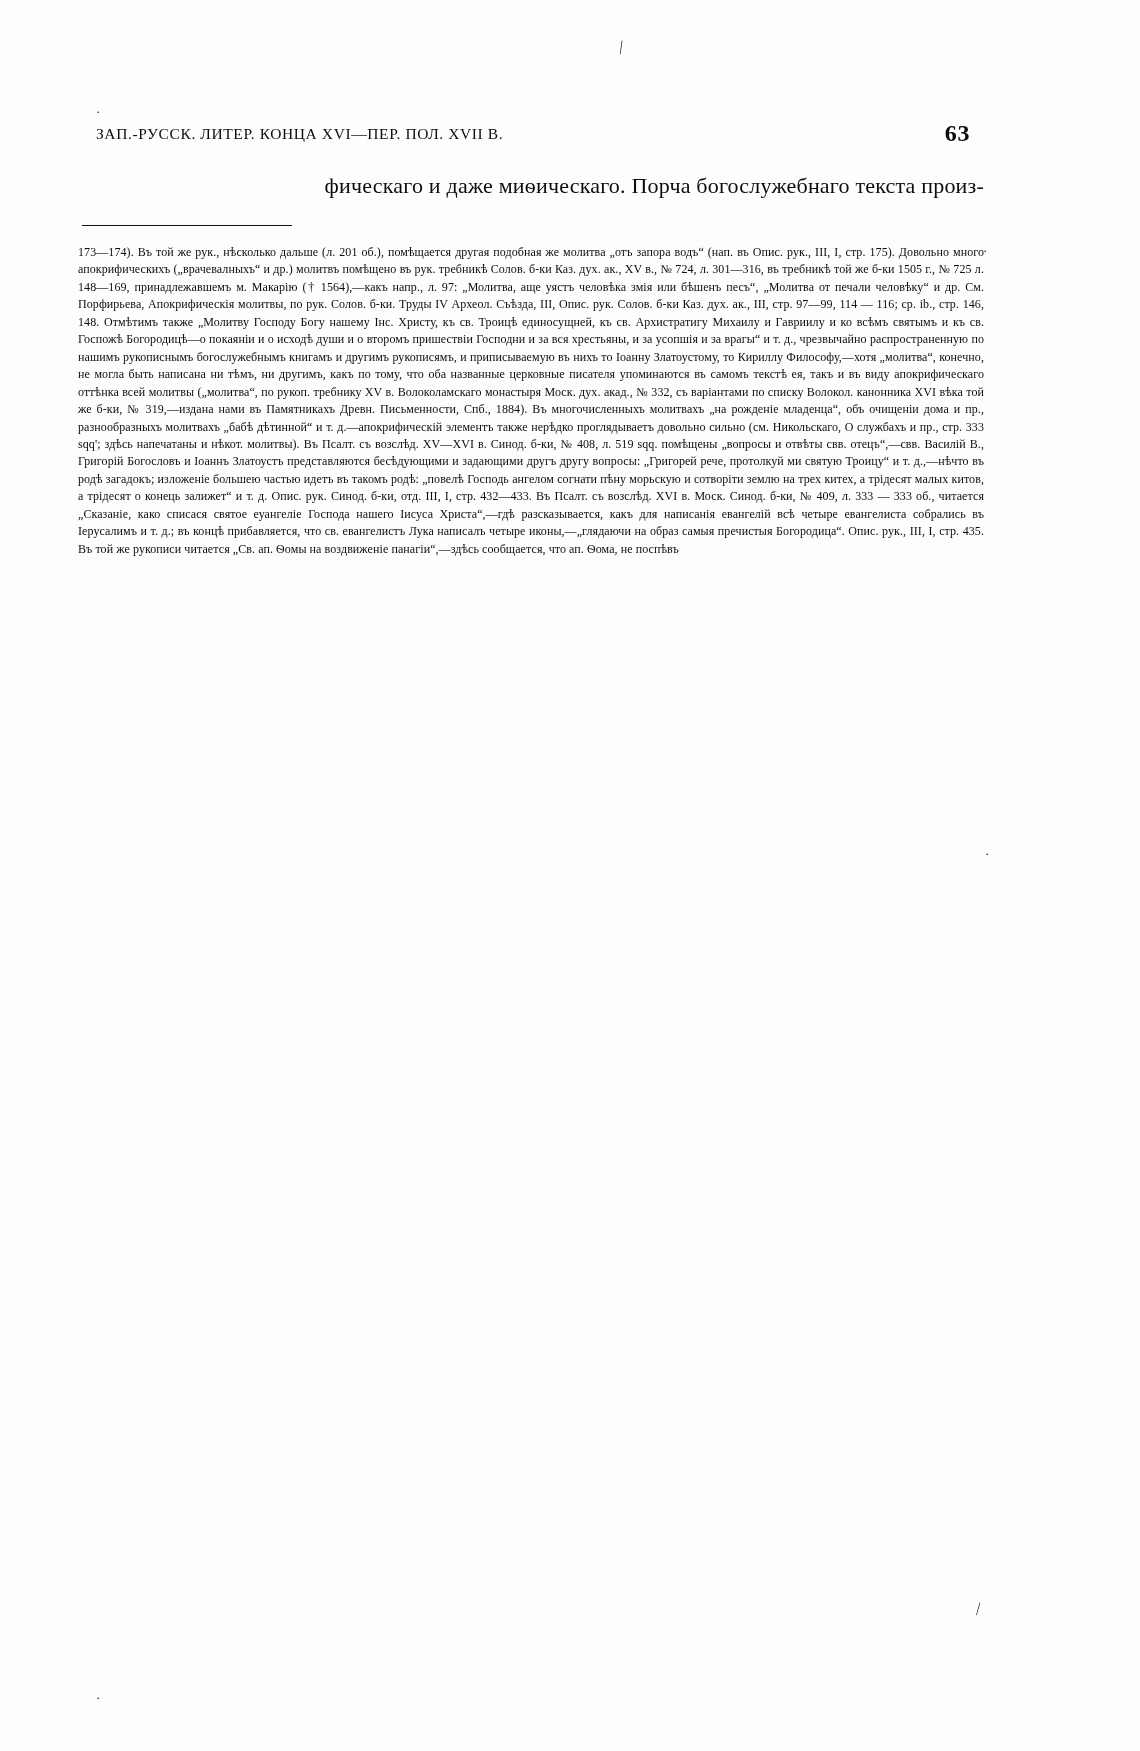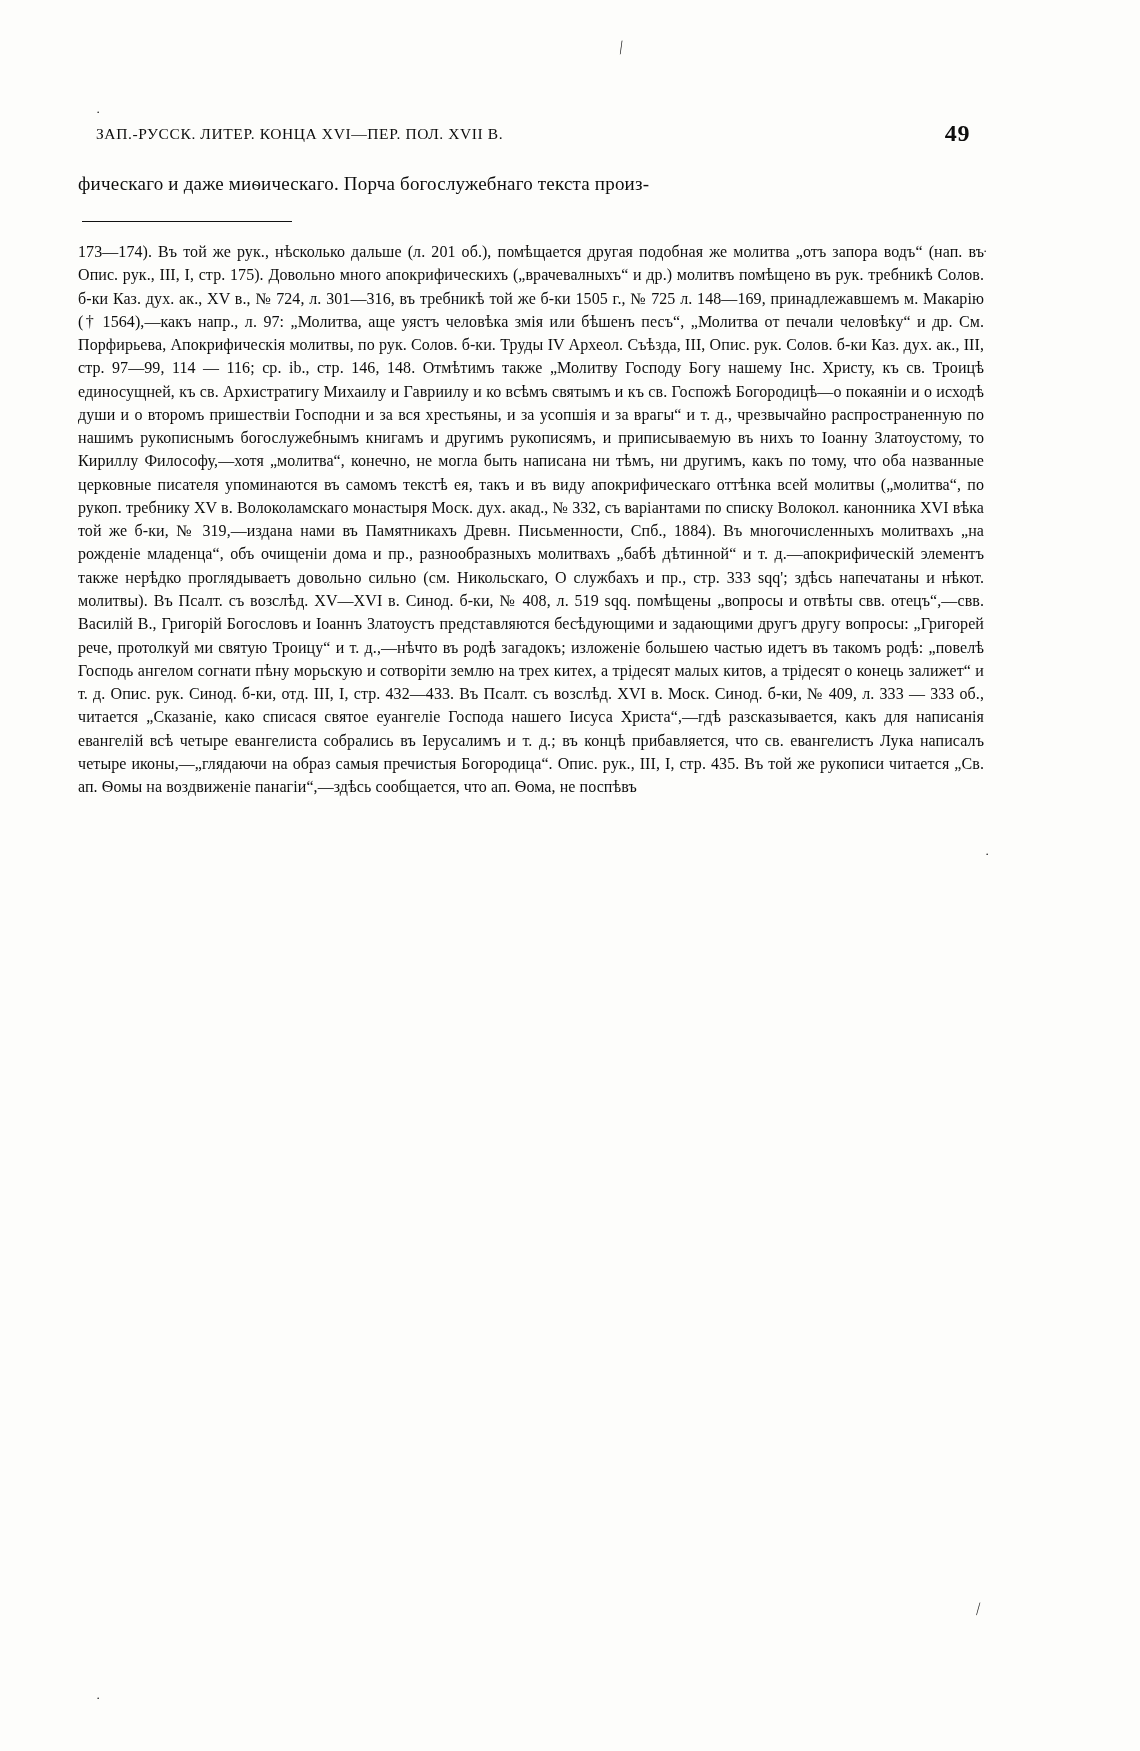--- a/index.html
+++ b/index.html
@@ -33,33 +33,34 @@
   .running-head .rh-text {
     font-variant: normal;
     text-transform: none;
   }
   .running-head .rh-page {
     font-size: 24px;
     font-weight: bold;
     padding-right: 14px;
   }
   .catchline {
-    font-size: 19px;
+    font-size: 22px;
     margin: 0 0 6px 0;
     letter-spacing: 0.2px;
     white-space: nowrap;
+    text-align: right;
   }
   .rule {
     width: 210px;
     border: 0;
     border-top: 1.6px solid #111;
     margin: 26px 0 18px 4px;
   }
   .body {
-    font-size: 16px;
+    font-size: 12px;
     line-height: 1.455;
     text-align: justify;
     letter-spacing: 0.08px;
   }
   .body p {
     margin: 0;
     text-indent: 0;
   }
   .marks span {
     position: absolute;
@@ -103,21 +104,21 @@
     <span class="mk-right-dot">·</span>
     <span class="mk-right-dot2">·</span>
     <span class="mk-bottom">⁄</span>
     <span class="mk-bottom-dot">·</span>
   </div>
 
   <div class="sheet">
 
     <div class="running-head">
       <span class="rh-text">ЗАП.-РУССК.  ЛИТЕР.  КОНЦА  XVI—ПЕР.  ПОЛ.  XVII  В.</span>
-      <span class="rh-page">49</span>
+      <span class="rh-page">63</span>
     </div>
 
     <p class="catchline">фическаго и даже миѳическаго.  Порча  богослужебнаго текста произ-</p>
 
     <hr class="rule">
 
     <div class="body">
       <p>173—174). Въ той же рук., нѣсколько дальше (л. 201 об.), помѣщается другая подобная же молитва „отъ запора водъ“ (нап. въ Опис. рук., III, I, стр. 175). Довольно много апокрифическихъ („врачевалныхъ“ и др.) молитвъ помѣщено въ рук. требникѣ Солов. б-ки Каз. дух. ак., XV в., № 724, л. 301—316, въ требникѣ той же б-ки 1505 г., № 725 л. 148—169, принадлежавшемъ м. Макарію († 1564),—какъ напр., л. 97: „Молитва, аще уястъ человѣка змія или бѣшенъ песъ“, „Молитва от печали человѣку“ и др. См. Порфирьева, Апокрифическія молитвы, по рук. Солов. б-ки. Труды IV Археол. Съѣзда, III, Опис. рук. Солов. б-ки Каз. дух. ак., III, стр. 97—99, 114 — 116; ср. ib., стр. 146, 148. Отмѣтимъ также „Молитву Господу Богу нашему Інс. Христу, къ св. Троицѣ единосущней, къ св. Архистратигу Михаилу и Гавриилу и ко всѣмъ святымъ и къ св. Госпожѣ Богородицѣ—о покаяніи и о исходѣ души и о второмъ пришествіи Господни и за вся хрестьяны, и за усопшія и за врагы“ и т. д., чрезвычайно распространенную по нашимъ рукописнымъ богослужебнымъ книгамъ и другимъ рукописямъ, и приписываемую въ нихъ то Іоанну Златоустому, то Кириллу Философу,—хотя „молитва“, конечно, не могла быть написана ни тѣмъ, ни другимъ, какъ по тому, что оба названные церковные писателя упоминаются въ самомъ текстѣ ея, такъ и въ виду апокрифическаго оттѣнка всей молитвы („молитва“, по рукоп. требнику XV в. Волоколамскаго монастыря Моск. дух. акад., № 332, съ варіантами по списку Волокол. канонника XVI вѣка той же б-ки, № 319,—издана нами въ Памятникахъ Древн. Письменности, Спб., 1884). Въ многочисленныхъ молитвахъ „на рожденіе младенца“, объ очищеніи дома и пр., разнообразныхъ молитвахъ „бабѣ дѣтинной“ и т. д.—апокрифическій элементъ также нерѣдко проглядываетъ довольно сильно (см. Никольскаго, О службахъ и пр., стр. 333 sqq'; здѣсь напечатаны и нѣкот. молитвы). Въ Псалт. съ возслѣд. XV—XVI в. Синод. б-ки, № 408, л. 519 sqq. помѣщены „вопросы и отвѣты свв. отецъ“,—свв. Василій В., Григорій Богословъ и Іоаннъ Златоустъ представляются бесѣдующими и задающими другъ другу вопросы: „Григорей рече, протолкуй ми святую Троицу“ и т. д.,—нѣчто въ родѣ загадокъ; изложеніе большею частью идетъ въ такомъ родѣ: „повелѣ Господь ангелом согнати пѣну морьскую и сотворіти землю на трех китех, а трідесят малых китов, а трідесят о конець залижет“ и т. д. Опис. рук. Синод. б-ки, отд. III, I, стр. 432—433. Въ Псалт. съ возслѣд. XVI в. Моск. Синод. б-ки, № 409, л. 333 — 333 об., читается „Сказаніе, како списася святое еуангеліе Господа нашего Іисуса Христа“,—гдѣ разсказывается, какъ для написанія евангелій всѣ четыре евангелиста собрались въ Іерусалимъ и т. д.; въ концѣ прибавляется, что св. евангелистъ Лука написалъ четыре иконы,—„глядаючи на образ самыя пречистыя Богородица“. Опис. рук., III, I, стр. 435. Въ той же рукописи читается „Св. ап. Ѳомы на воздвиженіе панагіи“,—здѣсь сообщается, что ап. Ѳома, не поспѣвъ</p>
     </div>
 

